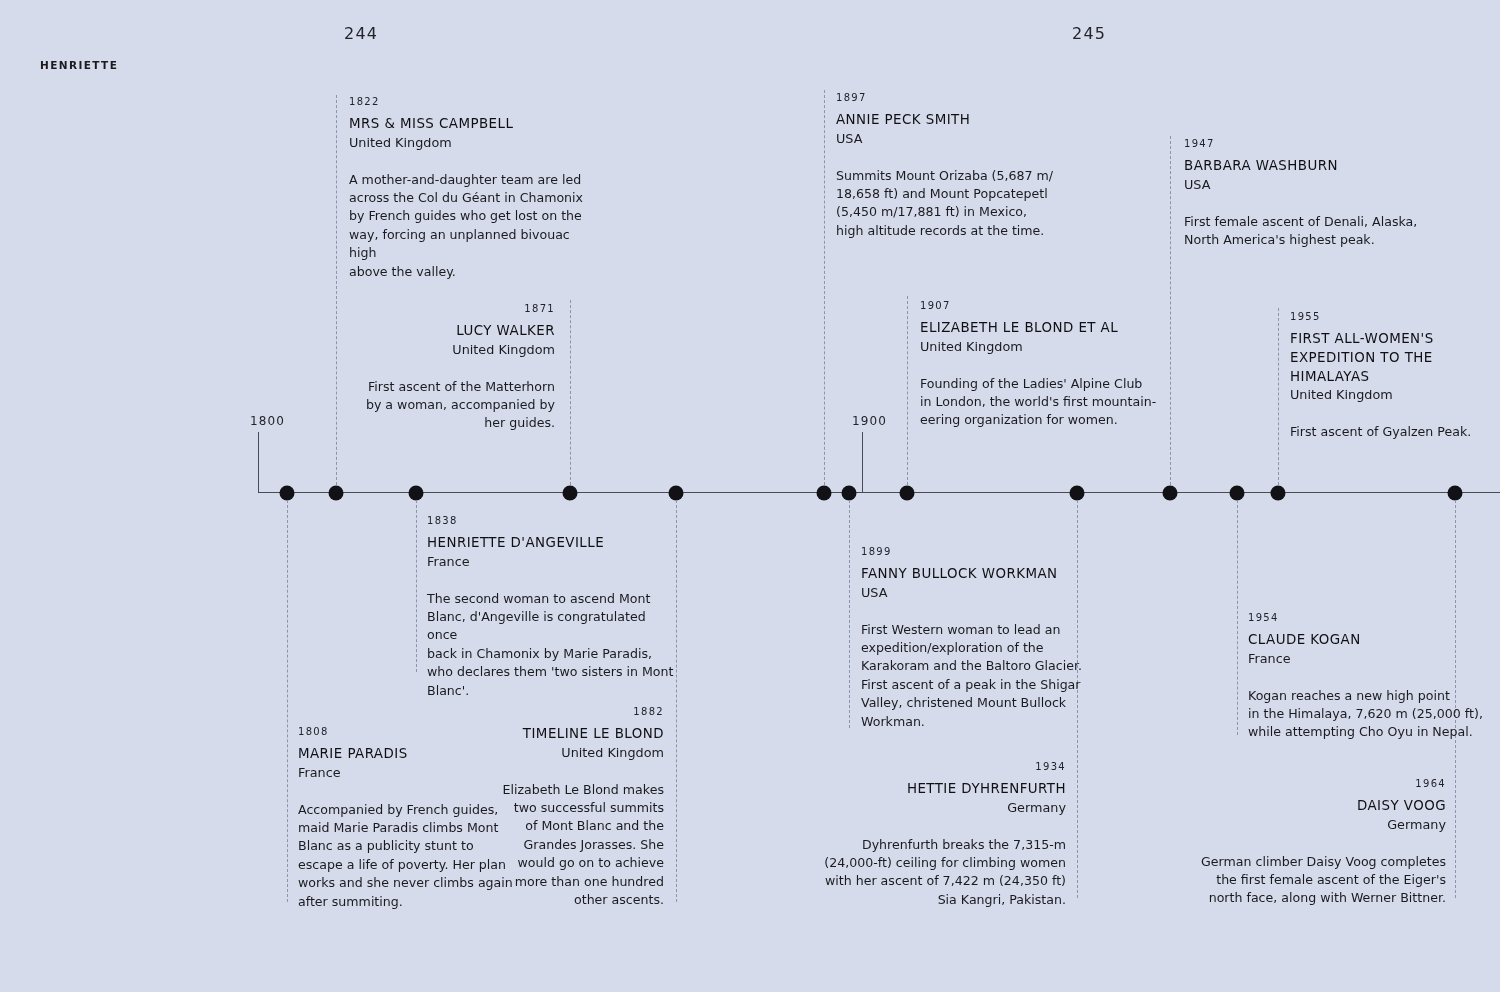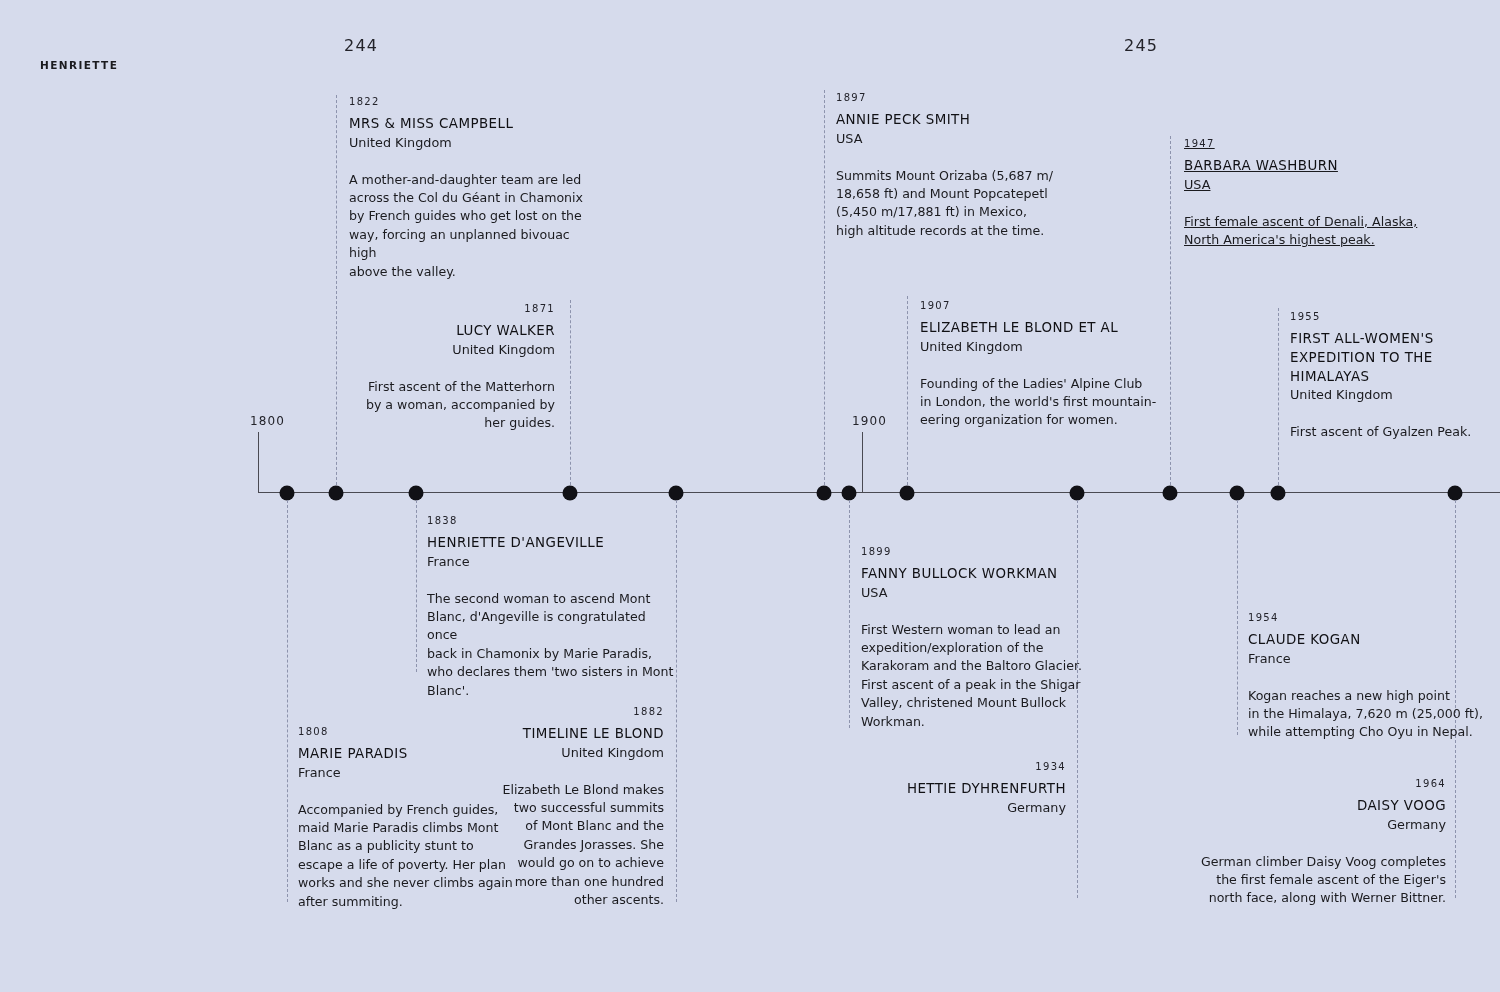--- a/index.html
+++ b/index.html
@@ -12,21 +12,20 @@
     position:relative;
   }
   .stage{position:absolute;left:0;top:0;width:1500px;height:992px;}
 
   
   .folio{
     position:absolute;
     font-size:16px;
     letter-spacing:1.2px;
     color:#23232a;
-    margin-top:12px;
   }
   .running-head{
     position:absolute;
     left:40px;top:59px;
     font-size:10.5px;
     font-weight:700;
     letter-spacing:1.4px;
     color:#1b1b1f;
   }
 
@@ -101,21 +100,21 @@
     color:#1b1b1f;
     white-space:pre-line;
   }
 </style>
 </head>
 <body>
 
 <div class="stage">
 
   <div class="folio" style="left:344px;top:24px;">244</div>
-  <div class="folio" style="left:1124px;top:24px;text-align:center;">245</div>
+  <div class="folio" style="left:1072px;top:24px;text-align:center;">245</div>
   <div class="running-head">HENRIETTE</div>
 
   <div class="axis-line"></div>
 
   <div class="axis-tick" style="left:258px;top:432px;height:61px;"></div>
   <div class="axis-tick-label" style="left:250px;top:414px;">1800</div>
 
   <div class="axis-tick" style="left:862px;top:432px;height:61px;"></div>
   <div class="axis-tick-label" style="left:852px;top:414px;">1900</div>
 
@@ -162,21 +161,21 @@
   <div class="entry" style="left:836px;top:89px;width:250px;">
     <span class="year">1897</span>
     <span class="name">ANNIE PECK SMITH</span>
     <span class="country">USA</span>
     <span class="desc">Summits Mount Orizaba (5,687 m/
 18,658 ft) and Mount Popcatepetl
 (5,450 m/17,881 ft) in Mexico,
 high altitude records at the time.</span>
   </div>
 
-  <div class="entry" style="left:1184px;top:135px;width:260px;text-decoration:underline;">
+  <div class="entry" style="left:1184px;top:135px;width:260px;">
     <span class="year">1947</span>
     <span class="name">BARBARA WASHBURN</span>
     <span class="country">USA</span>
     <span class="desc">First female ascent of Denali, Alaska,
 North America's highest peak.</span>
   </div>
 
   <div class="entry right" style="left:310px;top:300px;width:245px;">
     <span class="year">1871</span>
     <span class="name">LUCY WALKER</span>
@@ -258,20 +257,24 @@
 Grandes Jorasses. She
 would go on to achieve
 more than one hundred
 other ascents.</span>
   </div>
 
   <div class="entry right" style="left:816px;top:758px;width:250px;">
     <span class="year">1934</span>
     <span class="name">HETTIE DYHRENFURTH</span>
     <span class="country">Germany</span>
+    <span class="desc">Dyhrenfurth breaks the 7,315-m
+(24,000-ft) ceiling for climbing women
+with her ascent of 7,422 m (24,350 ft)
+Sia Kangri, Pakistan.</span>
   </div>
 
   <div class="entry right" style="left:1188px;top:775px;width:258px;">
     <span class="year">1964</span>
     <span class="name">DAISY VOOG</span>
     <span class="country">Germany</span>
     <span class="desc">German climber Daisy Voog completes
 the first female ascent of the Eiger's
 north face, along with Werner Bittner.</span>
   </div>

